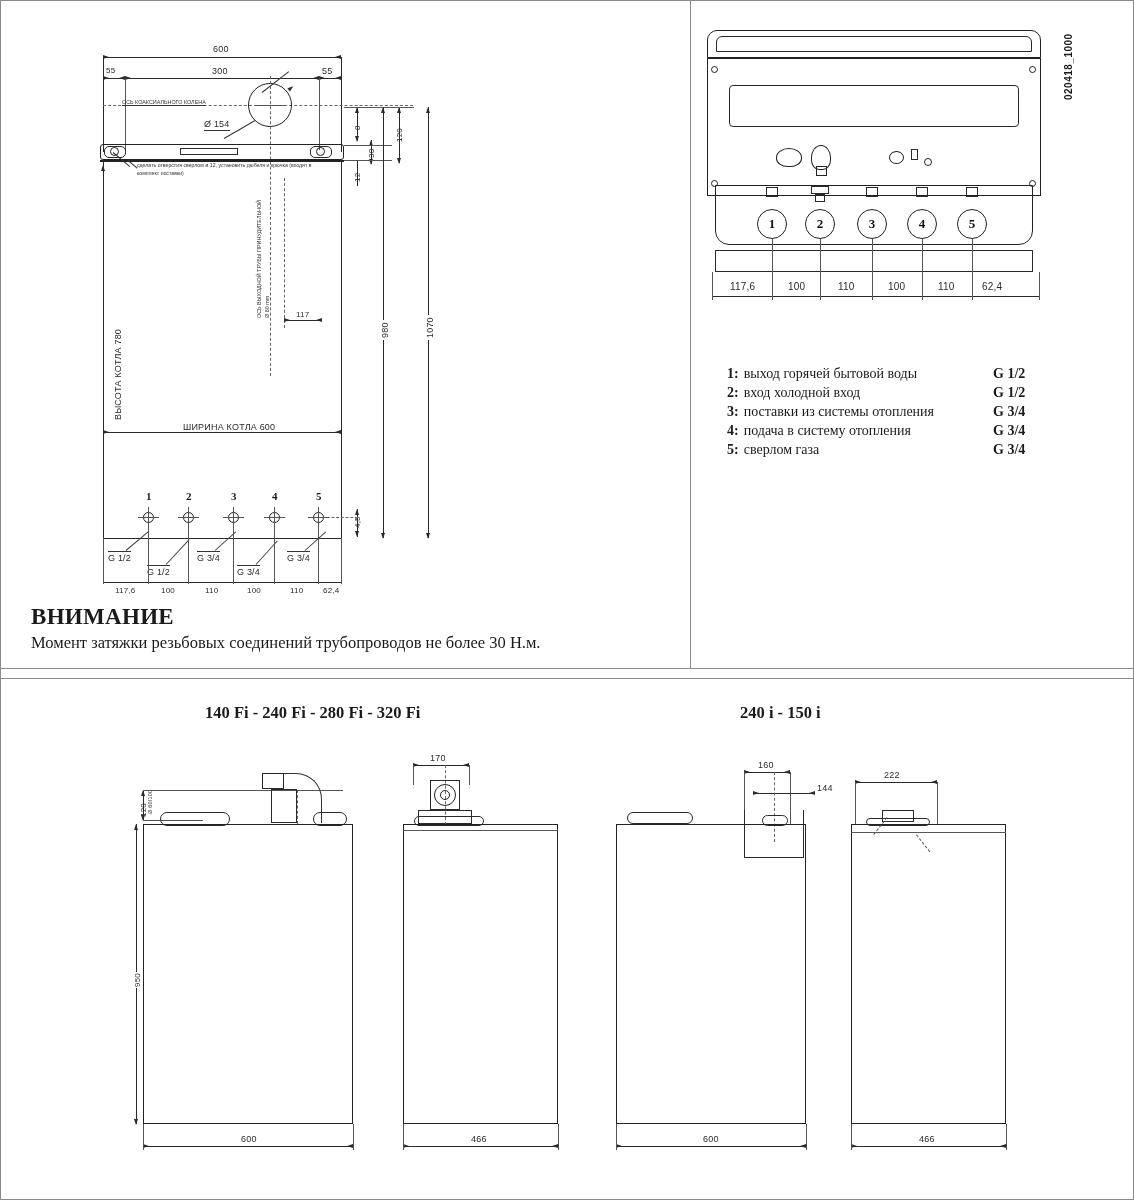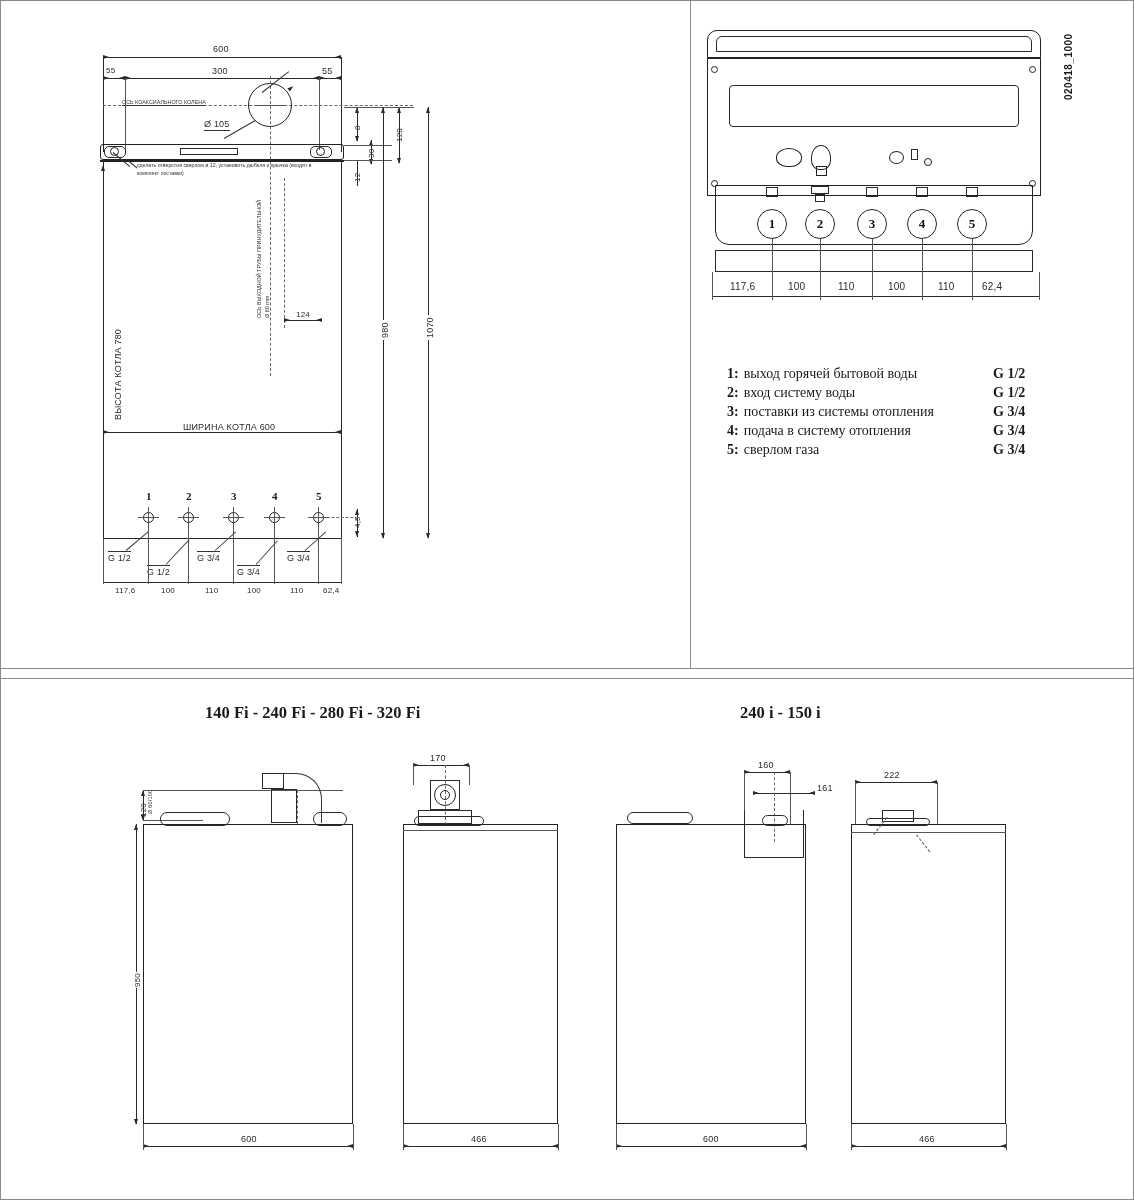--- a/index.html
+++ b/index.html
@@ -109,21 +109,21 @@
 
     <div class="dash-h" style="left:103px;top:105px;width:310px;"></div>
     <div class="tiny" style="left:122px;top:99px;font-size:5.4px;text-decoration:underline;">ОСЬ КОАКСИАЛЬНОГО КОЛЕНА</div>
 
     <div class="circ" style="left:248px;top:83px;width:44px;height:44px;"></div>
     <div class="dash-v" style="left:270px;top:76px;height:300px;"></div>
     <div class="ln h thin" style="left:255px;top:105px;width:30px;"></div>
     <div class="ln" style="left:262px;top:92px;width:34px;height:1px;transform:rotate(-38deg);transform-origin:left;background:#333;"></div>
     <div class="arR" style="left:288px;top:86px;transform:rotate(-38deg);"></div>
     <div class="ln" style="left:224px;top:138px;width:36px;height:1px;transform:rotate(-30deg);transform-origin:left;background:#333;"></div>
-    <div class="dim dim9" style="left:204px;top:119px;border-bottom:1px solid #333;padding-bottom:1px;">Ø 105</div>
+    <div class="dim dim9" style="left:204px;top:119px;border-bottom:1px solid #333;padding-bottom:1px;">Ø 154</div>
 
     <div class="box2" style="left:100px;top:144px;width:244px;height:16px;border-radius:3px;"></div>
     <div class="ln h" style="left:100px;top:160px;width:244px;height:1.6px;background:#222;"></div>
     <div class="circ" style="left:110px;top:147px;width:9px;height:9px;"></div>
     <div class="circ" style="left:316px;top:147px;width:9px;height:9px;"></div>
     <div class="box" style="left:104px;top:146px;width:22px;height:12px;border-radius:5px;"></div>
     <div class="box" style="left:310px;top:146px;width:22px;height:12px;border-radius:5px;"></div>
     <div class="box" style="left:180px;top:148px;width:58px;height:7px;"></div>
 
     <div class="ln" style="left:113px;top:152px;width:22px;height:1px;transform:rotate(40deg);transform-origin:left;background:#333;"></div>
@@ -153,21 +153,21 @@
     <div class="ln h thin" style="left:344px;top:145px;width:48px;"></div>
     <div class="ln h thin" style="left:344px;top:160px;width:48px;"></div>
 
     <div class="dash-v" style="left:284px;top:178px;height:150px;"></div>
     <div class="tiny" style="left:256px;top:318px;transform:rotate(-90deg);transform-origin:left top;font-size:5.4px;">ОСЬ ВЫХОДНОЙ ТРУБЫ ПРИНУДИТЕЛЬНОЙ</div>
     <div class="tiny" style="left:264px;top:318px;transform:rotate(-90deg);transform-origin:left top;font-size:5.4px;">Ø 80 mm</div>
 
     <div class="ln h" style="left:284px;top:320px;width:38px;"></div>
     <div class="arR" style="left:284px;top:317.5px;"></div>
     <div class="arL" style="left:316px;top:317.5px;"></div>
-    <div class="dim" style="left:296px;top:310px;">124</div>
+    <div class="dim" style="left:296px;top:310px;">117</div>
 
     <div class="ln v" style="left:103px;top:160px;height:378px;"></div>
     <div class="ln v" style="left:341px;top:160px;height:378px;"></div>
     <div class="ln h" style="left:103px;top:538px;width:239px;"></div>
 
     <div class="ln v" style="left:103px;top:165px;height:265px;"></div>
     <div class="arU" style="left:100.5px;top:165px;"></div>
     <div class="dim dim9 vert" style="left:113px;top:420px;transform:rotate(-90deg);">ВЫСОТА КОТЛА 780</div>
 
     <div class="ln h" style="left:103px;top:432px;width:239px;"></div>
@@ -301,40 +301,44 @@
   </div>
 
   <div id="legend">
     <div class="row">
       <span class="k">1:</span>
       <span class="t">выход горячей бытовой воды</span>
       <span class="g">G 1/2</span>
     </div>
     <div class="row">
       <span class="k">2:</span>
-      <span class="t">вход систему воды</span>
+      <span class="t">вход холодной вход</span>
       <span class="g">G 1/2</span>
     </div>
     <div class="row">
       <span class="k">3:</span>
       <span class="t">поставки из системы отопления</span>
       <span class="g">G 3/4</span>
     </div>
     <div class="row">
       <span class="k">4:</span>
       <span class="t">подача в  систему отопления</span>
       <span class="g">G 3/4</span>
     </div>
     <div class="row">
       <span class="k">5:</span>
       <span class="t">сверлом газа</span>
       <span class="g">G 3/4</span>
     </div>
   </div>
 
+  <div id="warning">
+    <div class="wt">ВНИМАНИЕ</div>
+    <div class="wb">Момент затяжки резьбовых соединений трубопроводов не более 30 Н.м.</div>
+  </div>
 
   <div class="btitle" style="left:205px;top:703px;">140 Fi - 240 Fi - 280 Fi - 320 Fi</div>
   <div class="btitle" style="left:740px;top:703px;">240 i - 150 i</div>
 
   <div class="abs">
 
     <div class="ln v" style="left:143px;top:790px;height:30px;"></div>
     <div class="arU" style="left:140.5px;top:790px;"></div>
     <div class="arD" style="left:140.5px;top:815px;"></div>
     <div class="dim vert" style="left:139px;top:817px;transform:rotate(-90deg);">120</div>
@@ -397,21 +401,21 @@
     <div class="ln h" style="left:744px;top:772px;width:46px;"></div>
     <div class="arR" style="left:744px;top:769.5px;"></div>
     <div class="arL" style="left:784px;top:769.5px;"></div>
     <div class="ln v thin" style="left:744px;top:772px;height:40px;"></div>
     <div class="ln v thin" style="left:790px;top:772px;height:52px;"></div>
     <div class="dim dim9" style="left:758px;top:760px;">160</div>
 
     <div class="ln h" style="left:753px;top:793px;width:62px;"></div>
     <div class="arR" style="left:753px;top:790.5px;"></div>
     <div class="arL" style="left:809px;top:790.5px;"></div>
-    <div class="dim dim9" style="left:817px;top:783px;">161</div>
+    <div class="dim dim9" style="left:817px;top:783px;">144</div>
 
     <div class="box" style="left:744px;top:810px;width:60px;height:48px;border-top:none;"></div>
     <div class="dash-v" style="left:774px;top:772px;height:70px;"></div>
     <div class="box" style="left:762px;top:815px;width:26px;height:11px;border-radius:6px;"></div>
 
     <div class="box" style="left:627px;top:812px;width:66px;height:12px;border-radius:6px;"></div>
     <div class="ln h" style="left:616px;top:824px;width:190px;"></div>
     <div class="box2" style="left:616px;top:824px;width:190px;height:300px;"></div>
 
     <div class="ln h" style="left:616px;top:1146px;width:190px;"></div>

